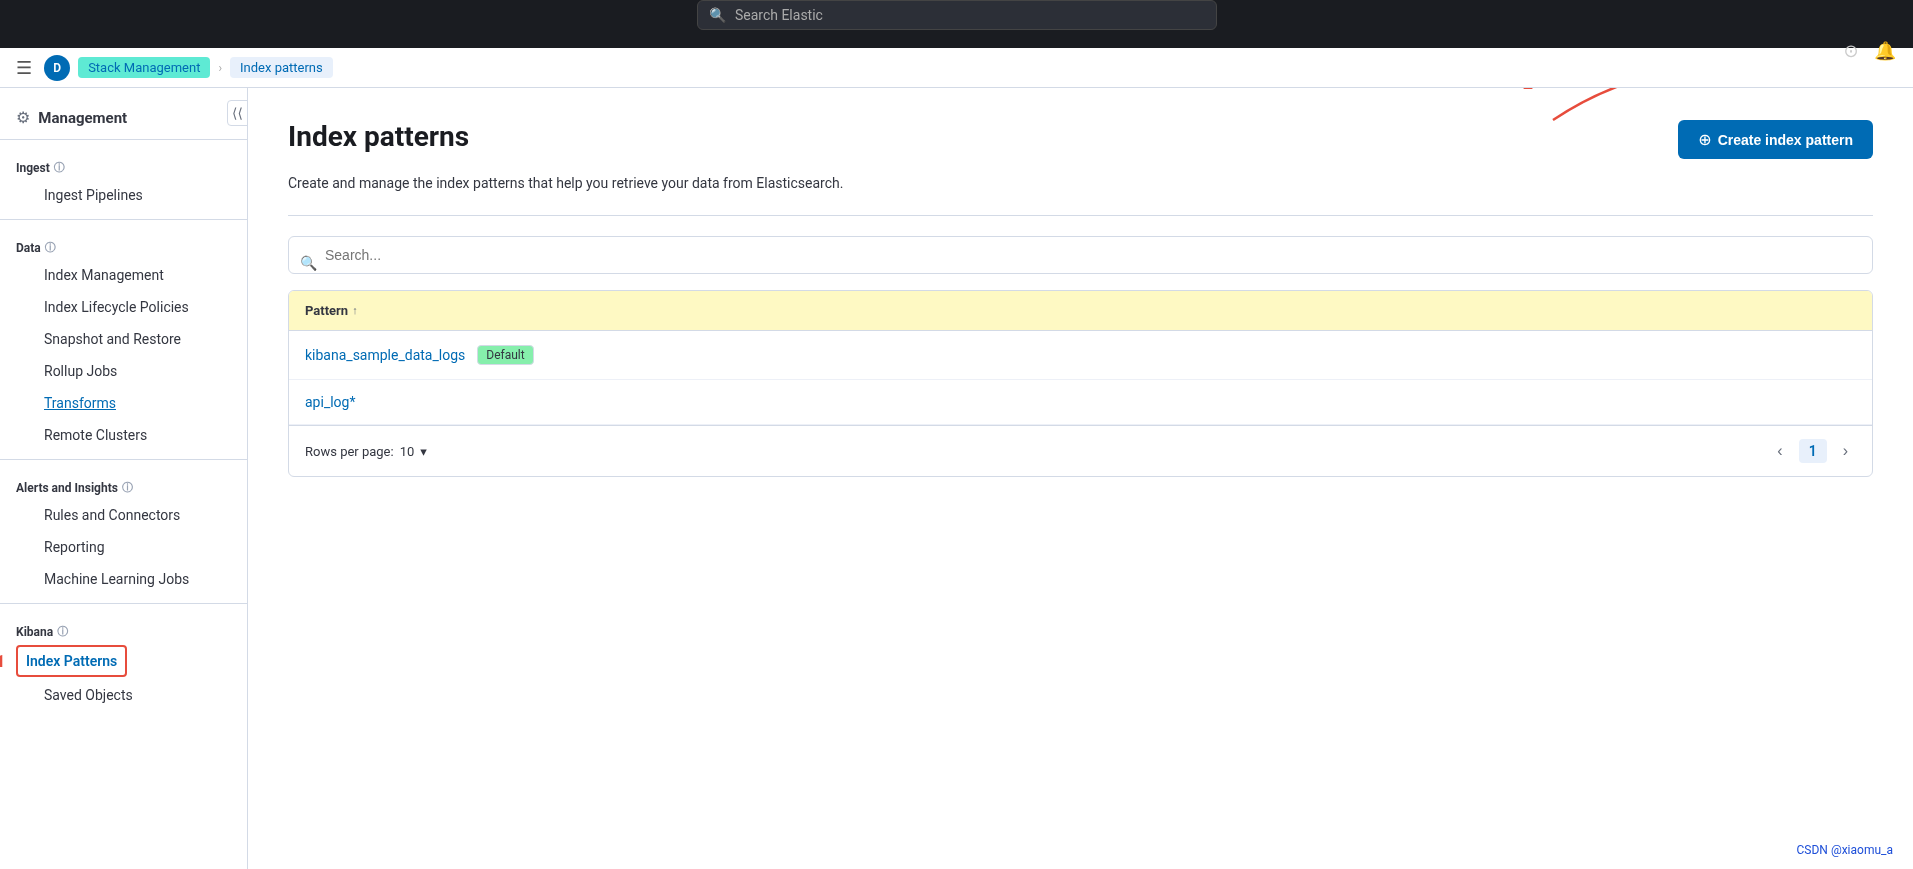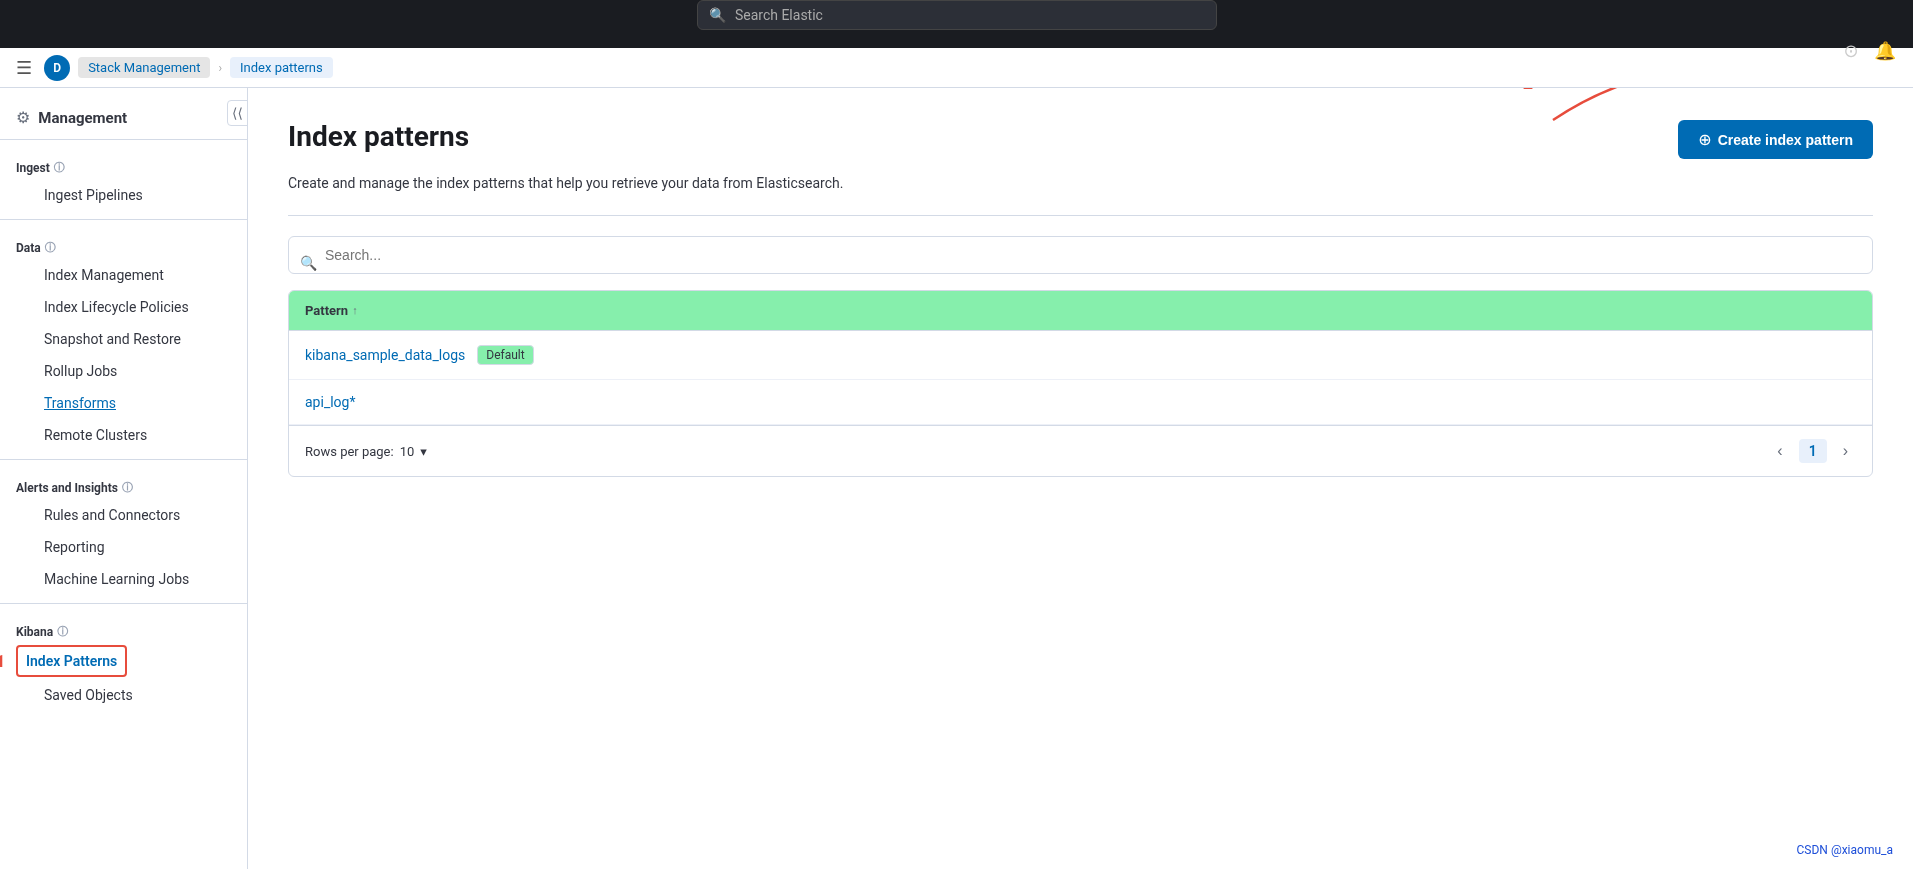--- a/index.html
+++ b/index.html
@@ -88,21 +88,21 @@
       align-items: center;
       justify-content: center;
       color: white;
       font-size: 12px;
       font-weight: 600;
     }
     .breadcrumb-item {
       font-size: 13px;
       color: #006bb4;
       cursor: pointer;
-      background: #e5e5e5;
+      background: #5eead4;
       padding: 3px 10px;
       border-radius: 4px;
     }
     .breadcrumb-separator {
       color: #aaa;
       font-size: 12px;
     }
     .breadcrumb-current {
       font-size: 13px;
       color: #006bb4;
@@ -250,21 +250,21 @@
     
     .table-container {
       border: 1px solid #d3dae6;
       border-radius: 6px;
       overflow: hidden;
     }
     .table-header {
       display: flex;
       padding: 12px 16px;
       border-bottom: 1px solid #d3dae6;
-      background: #86efac;
+      background: #fef9c3;
     }
     .table-header-col {
       font-size: 13px;
       font-weight: 700;
       color: #343741;
       display: flex;
       align-items: center;
       gap: 4px;
     }
     .sort-icon { color: #69707d; font-size: 11px; }

